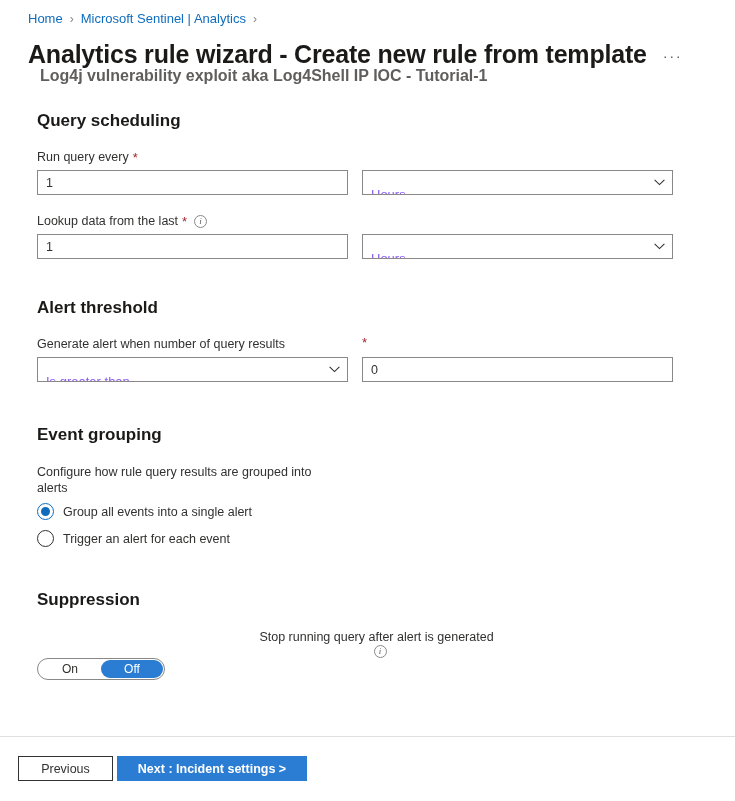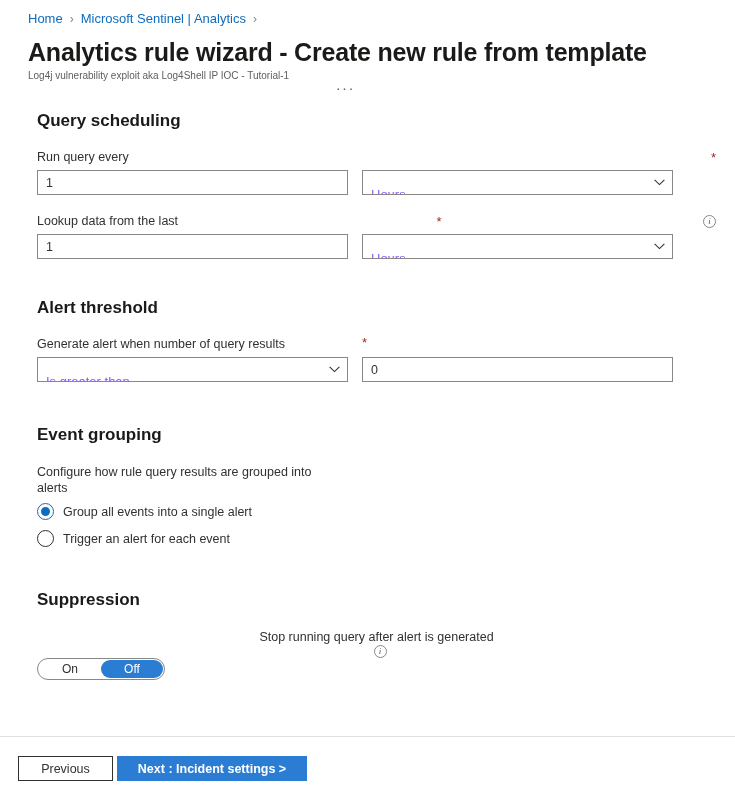--- a/index.html
+++ b/index.html
@@ -42,47 +42,47 @@
     font-weight: 400;
   }
 
   
   .title-row {
     position: absolute;
     left: 28px;
     top: 36px;
     display: flex;
     align-items: center;
-    flex-direction: column;
   }
   .page-title {
     font-size: 25px;
     font-weight: 600;
     color: #1b1a19;
     line-height: 32px;
     letter-spacing: -0.2px;
     white-space: nowrap;
   }
   .title-ellipsis {
     margin-left: 16px;
     color: #605e5c;
     font-size: 15px;
     letter-spacing: 1.5px;
     cursor: pointer;
     line-height: 32px;
     padding-top: 4px;
   }
   .page-subtitle {
     position: absolute;
-    left: 28px;
+    left: 40px;
     top: 68px;
-    font-size: 10px;
+    font-size: 16px;
     color: #605e5c;
     line-height: 16px;
     white-space: nowrap;
+    font-weight: bold;
   }
 
   
   .content {
     position: absolute;
     left: 9px;
     top: 110px;
     width: 735px;
     height: 620px;
     padding: 0 28px;
@@ -96,21 +96,20 @@
     line-height: 22px;
   }
 
   .field-label {
     font-size: 12.5px;
     color: #323130;
     line-height: 16px;
     display: flex;
     align-items: center;
     margin-bottom: 5px;
-    justify-content: space-between;
   }
   .req-star {
     color: #a4262c;
     margin-left: 4px;
     font-size: 13px;
     line-height: 13px;
   }
   .info-icon {
     display: inline-flex;
     align-items: center;

